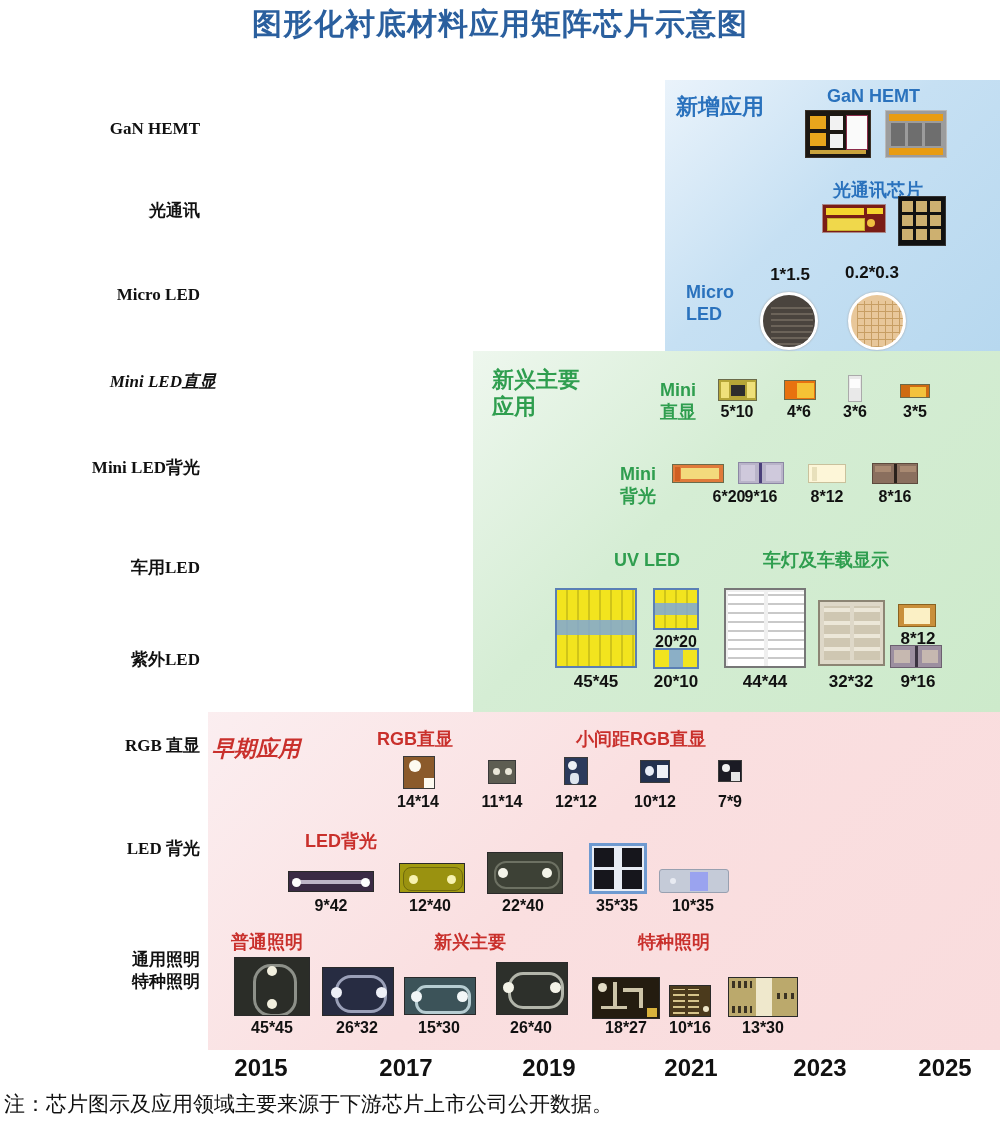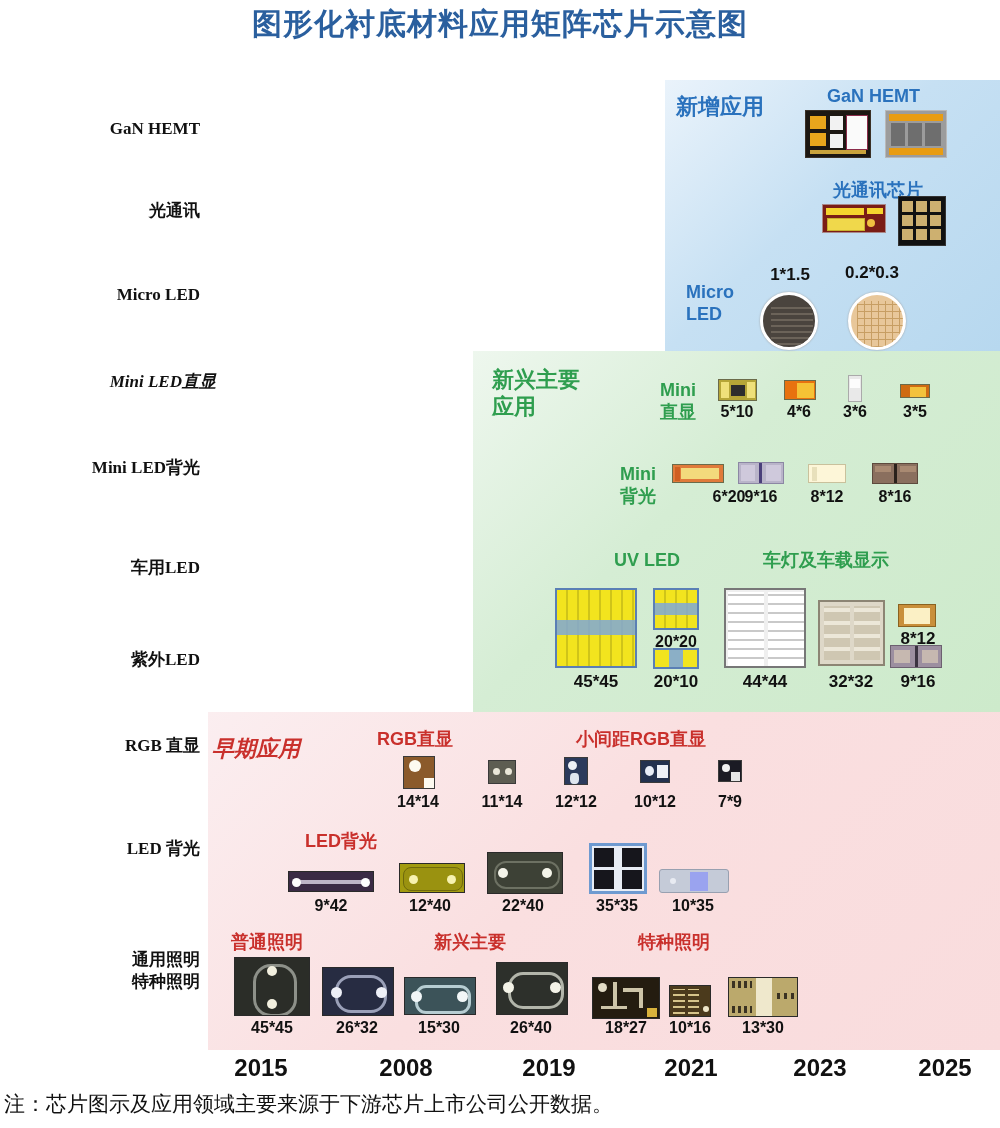--- a/index.html
+++ b/index.html
@@ -417,21 +417,21 @@
 
   <div class="chip c-ill" style="left:728px;top:977px;width:70px;height:40px;background:#bba96c;">
     <div class="st" style="left:3px;top:3px;width:20px;height:7px;background:repeating-linear-gradient(90deg,#3a3222 0 3px,transparent 3px 6px);"></div>
     <div class="st" style="left:3px;top:28px;width:20px;height:7px;background:repeating-linear-gradient(90deg,#3a3222 0 3px,transparent 3px 6px);"></div>
     <div class="st" style="left:27px;top:0px;width:16px;height:38px;background:#efe8cc;"></div>
     <div class="st" style="left:48px;top:15px;width:18px;height:6px;background:repeating-linear-gradient(90deg,#3a3222 0 3px,transparent 3px 7px);"></div>
   </div>
   <div class="dim" style="left:763px;top:1019px;">13*30</div>
 
   <div class="year" style="left:261px;">2015</div>
-  <div class="year" style="left:406px;">2008</div>
+  <div class="year" style="left:406px;">2017</div>
   <div class="year" style="left:549px;">2019</div>
   <div class="year" style="left:691px;">2021</div>
   <div class="year" style="left:820px;">2023</div>
   <div class="year" style="left:945px;">2025</div>
 
   <div class="note">注：芯片图示及应用领域主要来源于下游芯片上市公司公开数据。</div>
 
 </div>
 
 </body></html>

